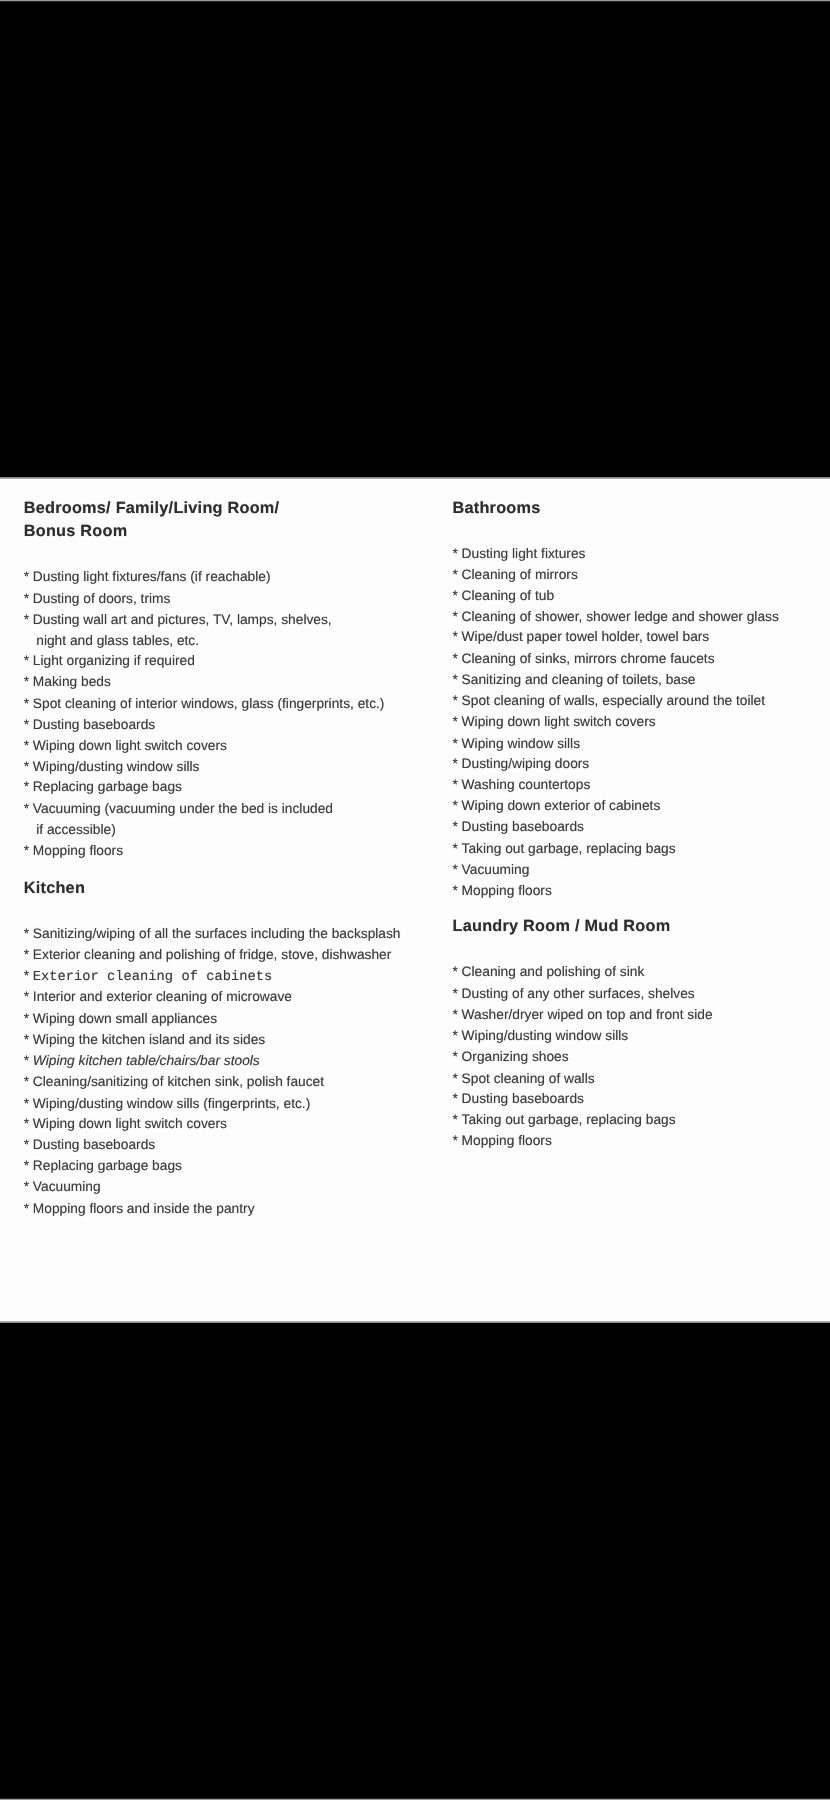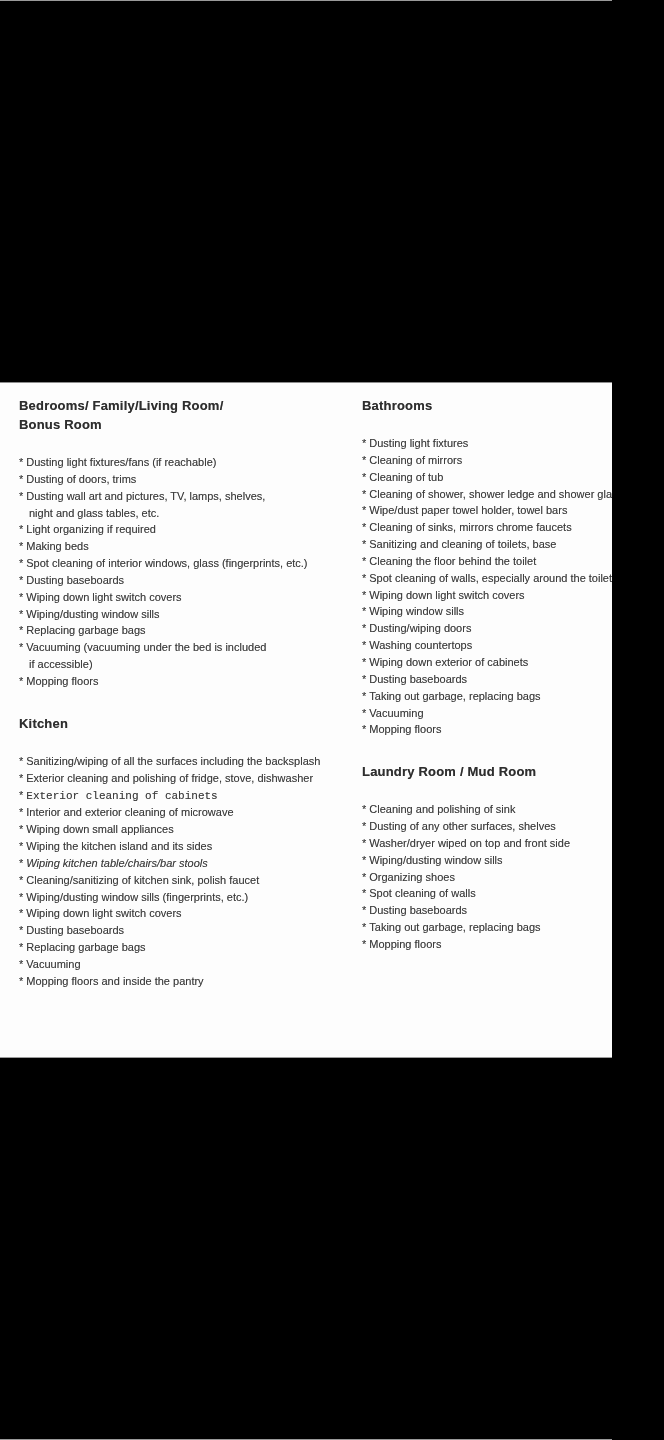--- a/index.html
+++ b/index.html
@@ -1,18 +1,18 @@
 <!DOCTYPE html>
 <html><head>
 <meta charset="utf-8">
 <style>
   html, body { margin: 0; padding: 0; background: #000; }
   .screen {
     position: relative;
-    width: 612px;
+    width: 664px;
     height: 1440px;
     background: #000000;
     overflow: hidden;
     font-family: "Liberation Sans", sans-serif;
   }
   .edge-line {
     position: absolute;
     left: 0;
     width: 664px;
     height: 1px;
@@ -31,21 +31,21 @@
     border-top: 1px solid #8d8d8d;
     border-bottom: 1px solid #9c9c9c;
     box-sizing: border-box;
   }
   .col {
     position: absolute;
     top: 13px;
   }
   .col-left  { left: 19px;  width: 336px; }
   .col-right { left: 362px; width: 296px; }
-  .section + .section { margin-top: 24px; }
+  .section + .section { margin-top: 10px; }
   .heading-line {
     font-size: 13px;
     font-weight: bold;
     line-height: 19px;
     color: #2e2e2e;
     letter-spacing: 0.2px;
     white-space: nowrap;
     text-shadow: 0 0 0.6px rgba(46,46,46,0.55);
   }
   .list { margin-top: 20px; }
@@ -186,23 +186,20 @@
             <div class="item">
               <div class="line"><div class="bullet">*</div><div class="item-text" style="display: inline;">Wipe/dust paper towel holder, towel bars</div></div>
             </div>
             <div class="item">
               <div class="line"><div class="bullet">*</div><div class="item-text" style="display: inline;">Cleaning of sinks, mirrors chrome faucets</div></div>
             </div>
             <div class="item">
               <div class="line"><div class="bullet">*</div><div class="item-text" style="display: inline;">Sanitizing and cleaning of toilets, base</div></div>
             </div>
             <div class="item">
-              <div class="line"><div class="bullet">*</div><div class="item-text" style="display: inline;">Cleaning the floor behind the toilet</div></div>
-            </div>
-            <div class="item">
               <div class="line"><div class="bullet">*</div><div class="item-text" style="display: inline;">Spot cleaning of walls, especially around the toilet</div></div>
             </div>
             <div class="item">
               <div class="line"><div class="bullet">*</div><div class="item-text" style="display: inline;">Wiping down light switch covers</div></div>
             </div>
             <div class="item">
               <div class="line"><div class="bullet">*</div><div class="item-text" style="display: inline;">Wiping window sills</div></div>
             </div>
             <div class="item">
               <div class="line"><div class="bullet">*</div><div class="item-text" style="display: inline;">Dusting/wiping doors</div></div>

